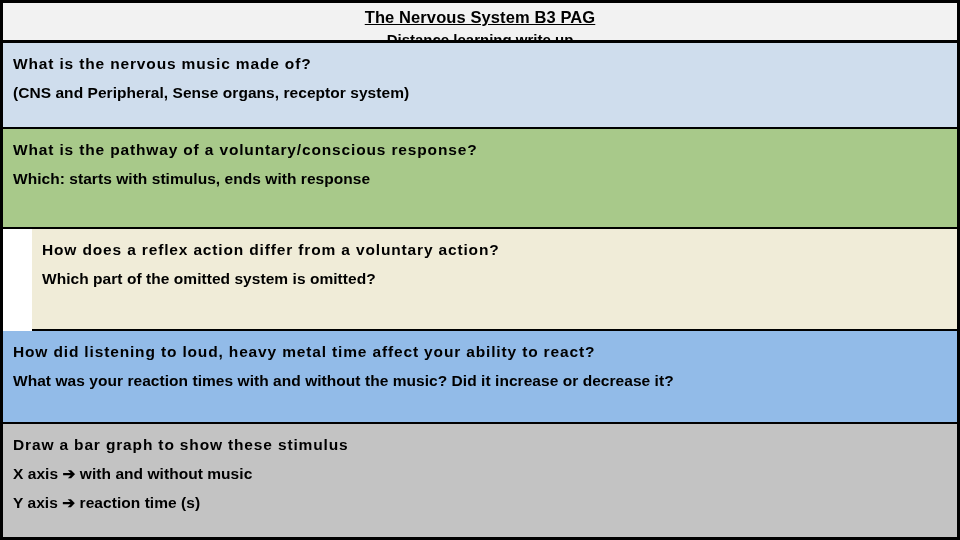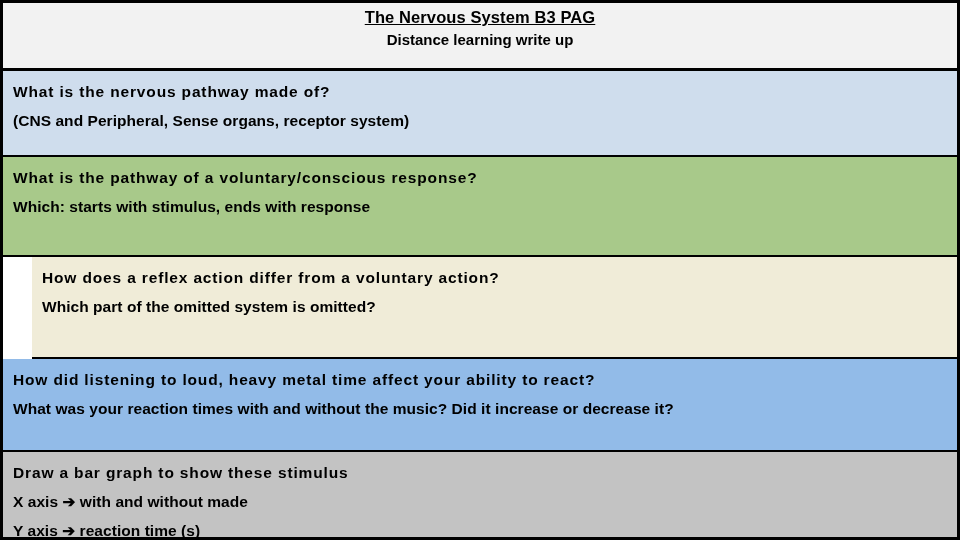--- a/index.html
+++ b/index.html
@@ -19,21 +19,21 @@
     height: 540px;
     box-sizing: border-box;
     border: 3px solid #000000;
     background: #ffffff;
     display: flex;
     flex-direction: column;
   }
   
   .header {
     flex: 0 0 auto;
-    height: 68px;
+    height: 40px;
     background: #f2f2f2;
     display: flex;
     flex-direction: column;
     align-items: center;
     justify-content: flex-start;
     padding-top: 4px;
     box-sizing: border-box;
     border-bottom: 3px solid #000000;
   }
   .header-title {
@@ -88,38 +88,38 @@
 <body>
 
 <div class="page">
 
   <div class="header">
     <div class="header-title">The Nervous System B3 PAG</div>
     <div class="header-sub">Distance learning write up</div>
   </div>
 
   <div class="row r1">
-    <div class="row-line bold-wide">What is the nervous pathway made of?</div>
+    <div class="row-line bold-wide">What is the nervous music made of?</div>
     <div class="row-line bold">(CNS and Peripheral, Sense organs, receptor system)</div>
   </div>
 
   <div class="row r2">
     <div class="row-line bold-wide">What is the pathway of a voluntary/conscious response?</div>
     <div class="row-line bold">Which: starts with stimulus, ends with response</div>
   </div>
 
   <div class="row r3">
     <div class="row-line bold-wide">How does a reflex action differ from a voluntary action?</div>
     <div class="row-line bold">Which part of the omitted system is omitted?</div>
   </div>
 
   <div class="row r4">
     <div class="row-line bold-wide">How did listening to loud, heavy metal time affect your ability to react?</div>
     <div class="row-line bold">What was your reaction times with and without the music? Did it increase or decrease it?</div>
   </div>
 
   <div class="row r5">
     <div class="row-line bold-wide">Draw a bar graph to show these stimulus</div>
-    <div class="row-line bold arrow">X axis ➔ with and without made</div>
+    <div class="row-line bold arrow">X axis ➔ with and without music</div>
     <div class="row-line bold arrow">Y axis ➔ reaction time (s)</div>
   </div>
 
 </div>
 
 </body></html>

